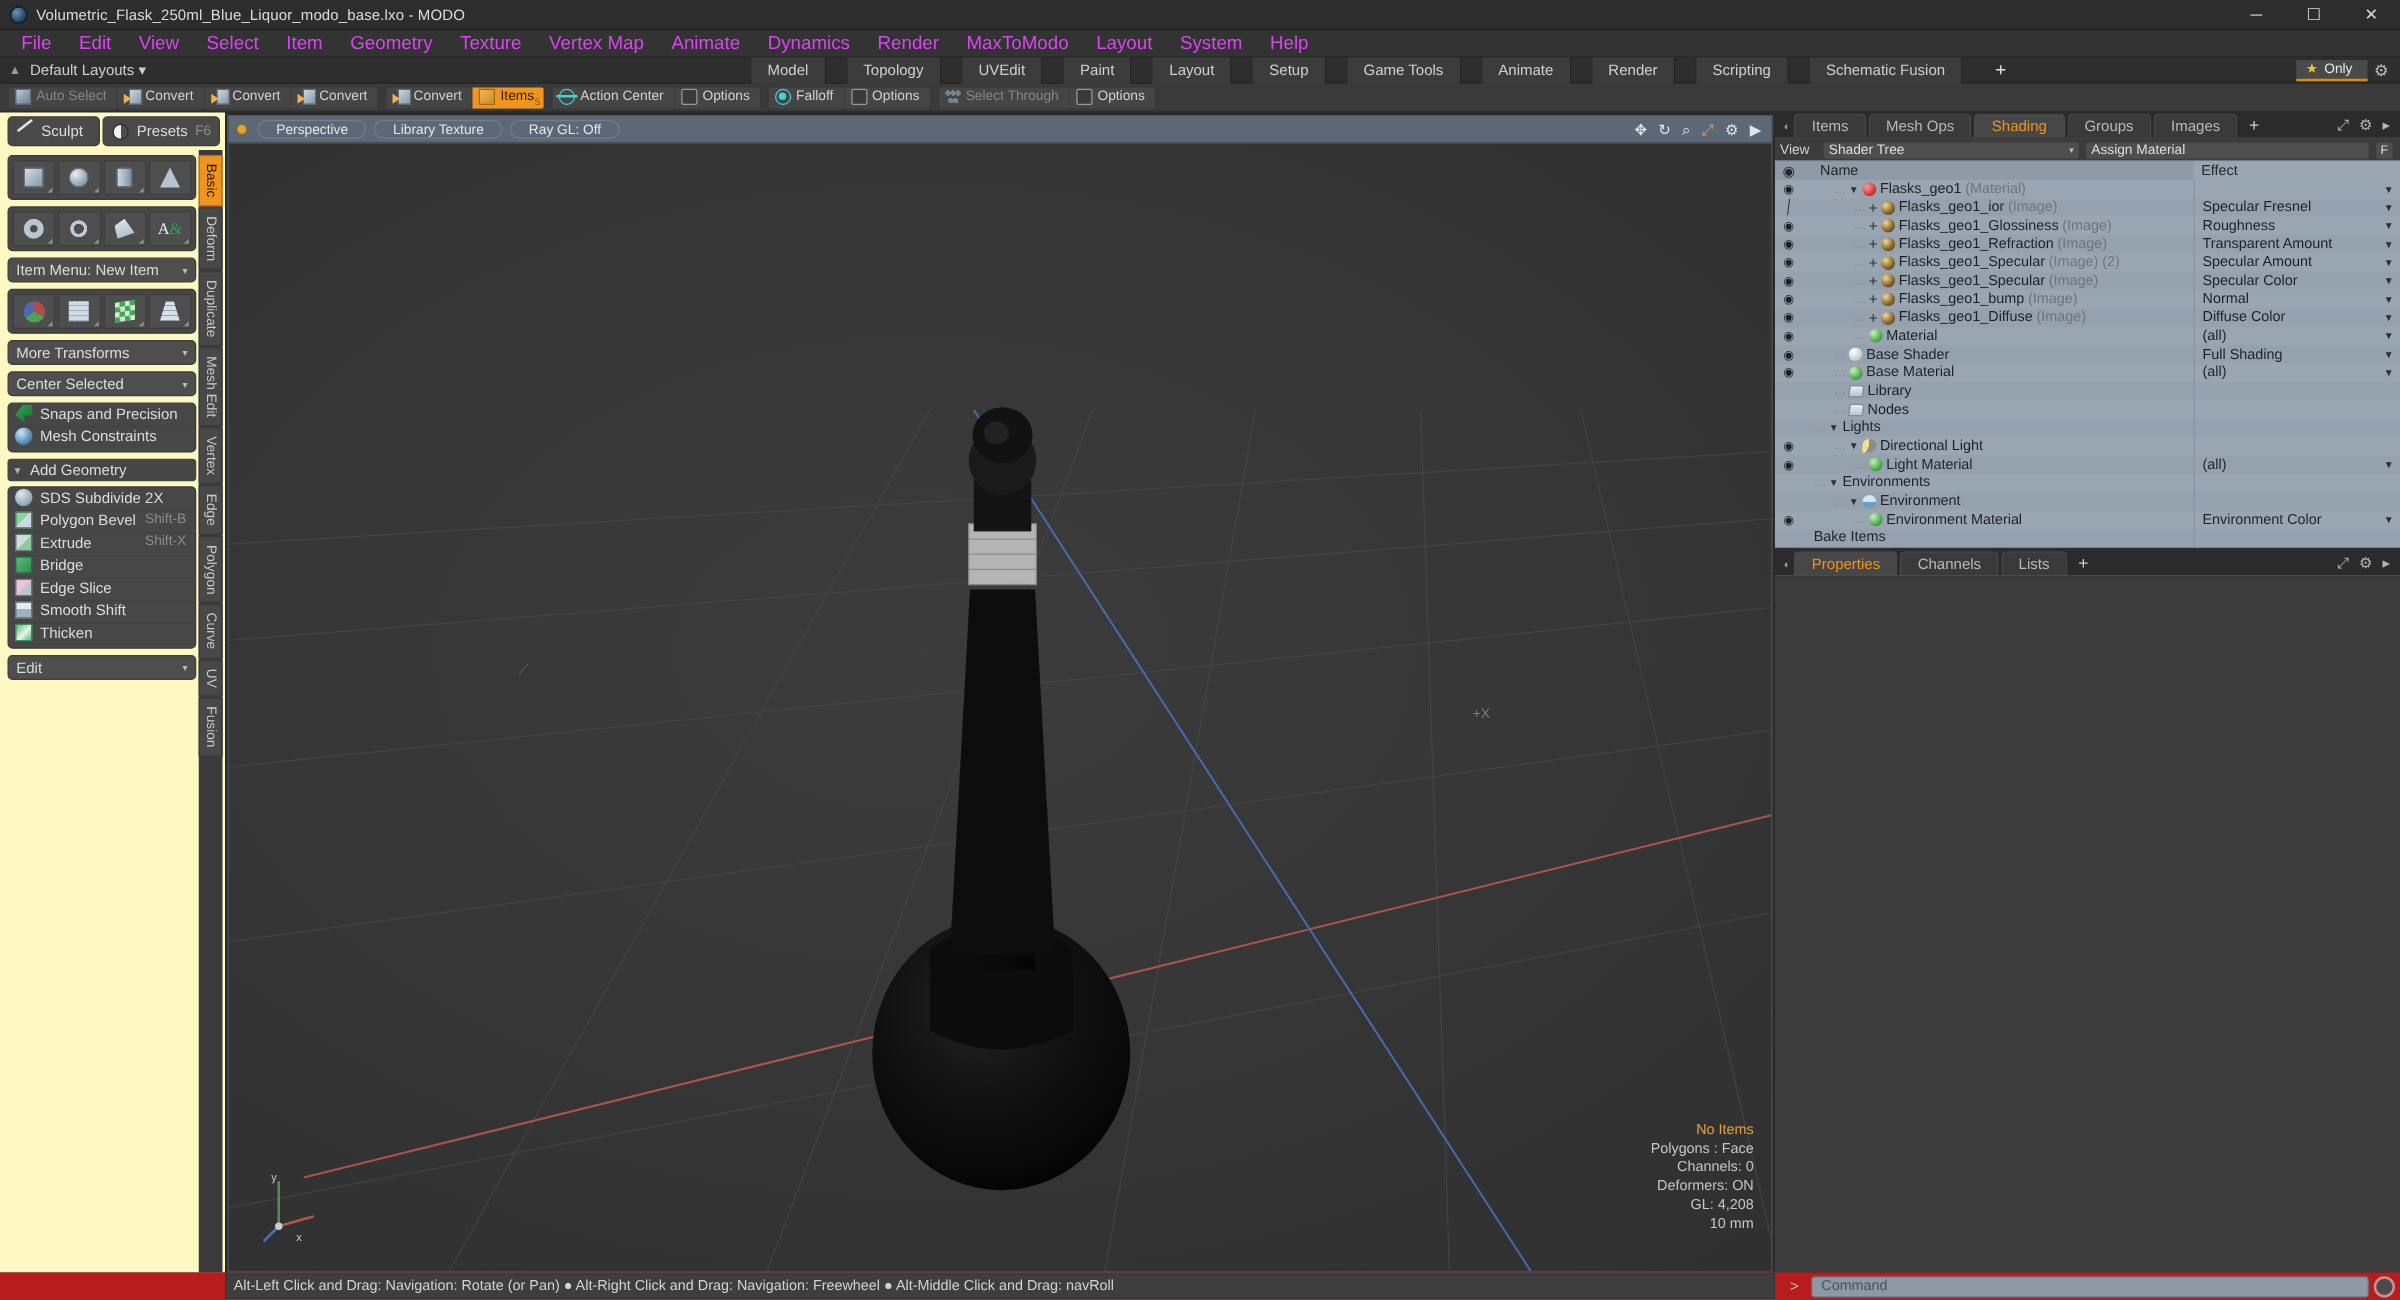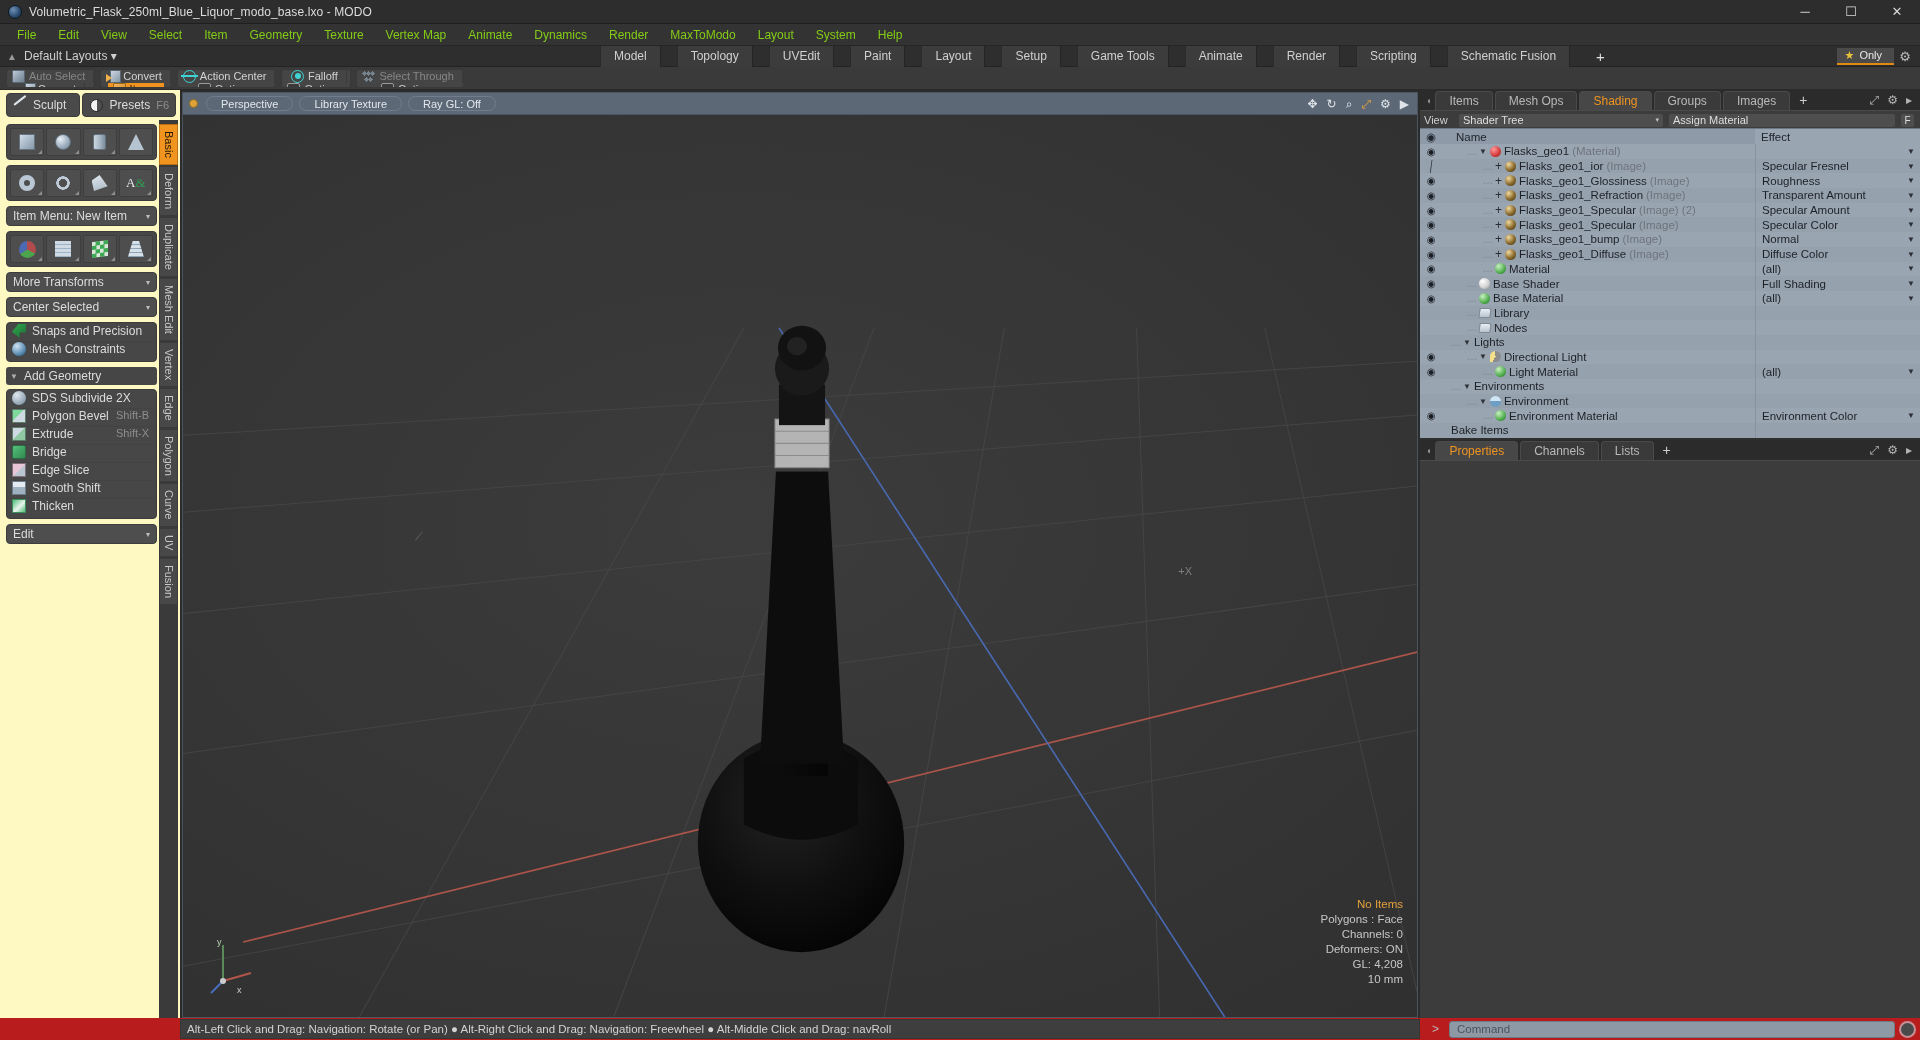--- a/index.html
+++ b/index.html
@@ -30,21 +30,21 @@
     width: 46px; height: 24px; display: flex; align-items: center; justify-content: center;
     color: #d6d6d6; font-size: 13px;
   }
 
   
   .menubar {
     height: 22px; background: #333333; display: flex; align-items: center;
     border-bottom: 1px solid #262626; flex: 0 0 22px; padding-left: 6px;
   }
   .menubar .mi {
-    padding: 0 11px; height: 22px; line-height: 22px; font-size: 12px; color: #84cc16; cursor: default;
+    padding: 0 11px; height: 22px; line-height: 22px; font-size: 15px; color: #d946ef; cursor: default;
   }
 
   
   .layoutbar {
     height: 21px; background: #2e2e2e; display: flex; align-items: center;
     flex: 0 0 21px; border-bottom: 1px solid #232323;
   }
   .layoutbar .lb-arrow { width: 24px; text-align: center; color: #9a9a9a; font-size: 10px; }
   .layoutbar .lb-label { font-size: 12px; color: #cfcfcf; padding-right: 14px; }
   .layout-tabs { display: flex; margin-left: auto; margin-right: auto; position:absolute; left: 600px; gap: 16px; }
@@ -60,24 +60,23 @@
   }
   .star { color: #e8c13c; font-size: 11px; line-height: 1; }
   .gear-sm { width: 22px; text-align: center; color: #b9b9b9; font-size: 13px; }
 
   
   .modebar {
     height: 23px; background: #3a3a3a; display: flex; align-items: center;
     flex: 0 0 23px; border-bottom: 1px solid #2a2a2a; padding-left: 6px;
   }
   .grp {
-    display: flex; align-items: center; height: 19px;
+    display: flex; align-items: flex-end; height: 19px;
     background: #454545; border: 1px solid #393939; border-radius: 3px; margin-right: 5px;
     overflow: hidden;
-    flex-direction: column;
   }
   .tbtn {
     display: flex; align-items: center; gap: 4px; height: 19px; padding: 0 8px 0 5px;
     font-size: 11px; color: #d2d2d2; border-right: 1px solid #3a3a3a; position: relative;
   }
   .tbtn:last-child { border-right: none; }
   .tbtn.disabled { color: #868686; }
   .tbtn.active { background: #f0941f; color: #2a1c06; }
   .tbtn.active .num { position: absolute; right: 3px; bottom: 1px; font-size: 8px; color: #7d5408; }
   .ic { width: 13px; height: 13px; display: inline-block; flex: 0 0 13px; }

